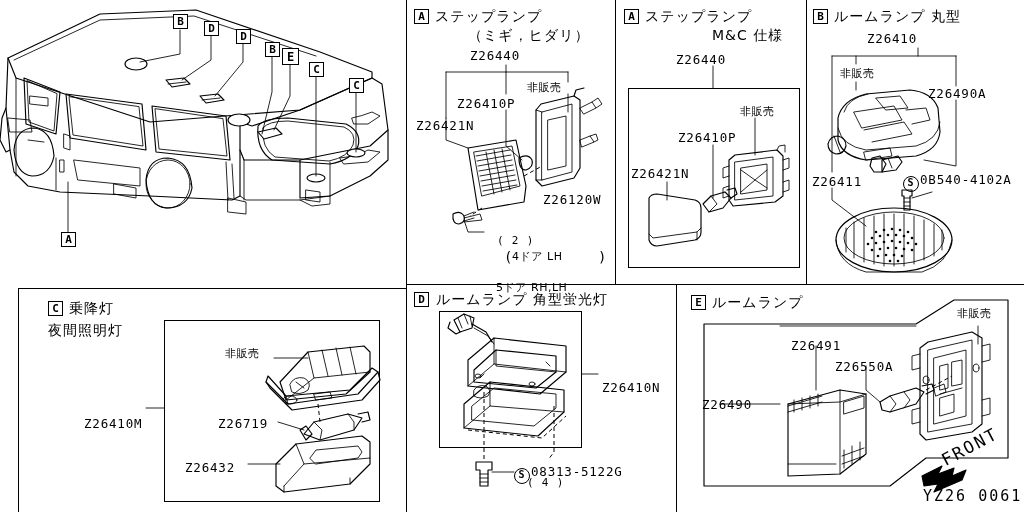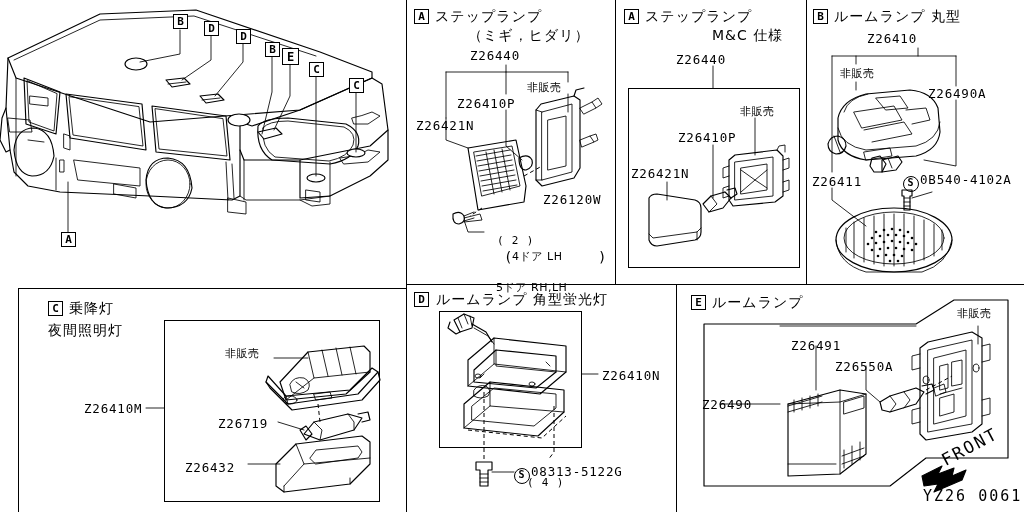--- a/index.html
+++ b/index.html
@@ -340,21 +340,21 @@
     </g>
   </svg>
 
   <div class="badge" style="left:48px;top:301px;">C</div>
   <div class="jp" style="left:69px;top:300px;">乗降灯</div>
   <div class="jp" style="left:48px;top:322px;">夜間照明灯</div>
 
   <div class="box" style="left:164px;top:320px;width:216px;height:182px;"></div>
 
   <div class="jp jp-sm" style="left:225px;top:346px;">非販売</div>
-  <div class="lbl" style="left:84px;top:401px;">Z26410M</div>
+  <div class="lbl" style="left:84px;top:416px;">Z26410M</div>
   <div class="lbl" style="left:218px;top:416px;">Z26719</div>
   <div class="lbl" style="left:185px;top:460px;">Z26432</div>
 
   <svg class="abs" style="left:18px;top:288px;" width="388" height="224" viewBox="0 0 388 224">
 
     <path class="st-thin" d="M128 120 L146 120"></path>
 
     <path class="st-thin" d="M256 70 L290 70"></path>
 
     <path class="st" d="M262 94 L290 64 L346 58 L352 64 L352 84 L328 106 L268 112 Z"></path>
@@ -391,21 +391,21 @@
     <path class="st-thin" d="M332 190 L332 196"></path>
 
     <path class="st-thin" d="M230 176 L262 176"></path>
   </svg>
 
   <div class="badge" style="left:414px;top:292px;">D</div>
   <div class="jp" style="left:436px;top:291px;">ルームランプ 角型蛍光灯</div>
 
   <div class="box" style="left:439px;top:311px;width:143px;height:137px;"></div>
 
-  <div class="lbl" style="left:602px;top:368px;">Z26410N</div>
+  <div class="lbl" style="left:602px;top:380px;">Z26410N</div>
 
   <svg class="abs" style="left:406px;top:284px;" width="270" height="228" viewBox="0 0 270 228">
 
     <path class="st-thin" d="M176 90 L192 90"></path>
 
     <path class="st" d="M48 36 L58 30 L68 34 L66 44 L54 48 Z"></path>
     <path class="st-thin" d="M52 34 L56 44 M58 30 L62 40 M64 32 L66 42"></path>
     <path class="st" d="M66 40 L80 48 L86 58"></path>
     <path class="st-thin" d="M68 44 L82 52 L88 60"></path>
     <path class="st" d="M44 38 L42 44 L50 50 L54 48"></path>

